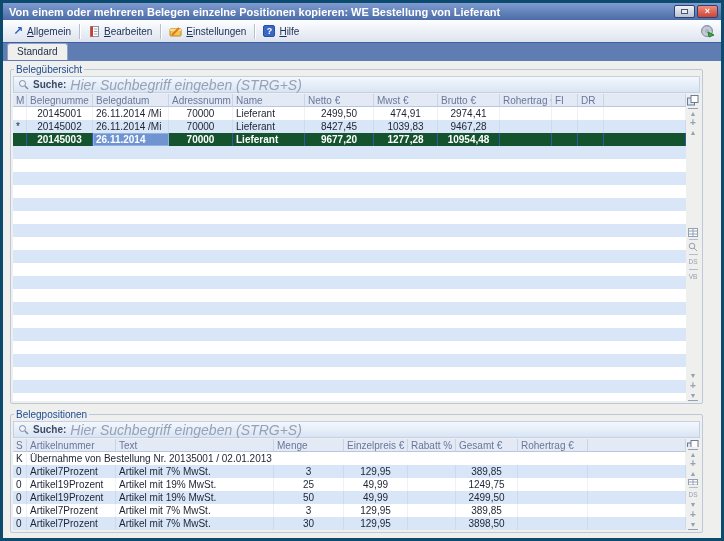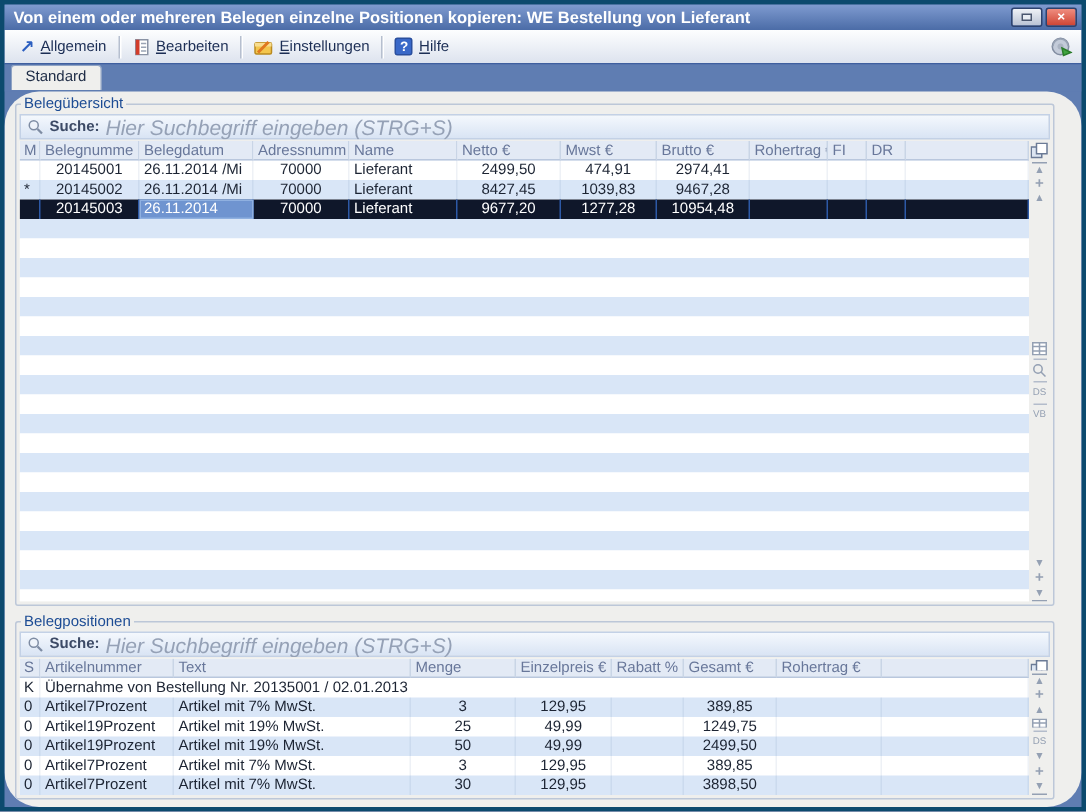--- a/index.html
+++ b/index.html
@@ -21,42 +21,42 @@
   .tsep{width:1px;height:15px;background:#b6bfcf;box-shadow:1px 0 0 #ffffff;margin:0 2px;}
   .spring{flex:1;}
   .arrow-ne{color:#2c5fc0;font-weight:bold;font-size:12px;line-height:12px;}
   .qicon{width:12px;height:12px;background:#3968c8;border:1px solid #2a4f9e;border-radius:2px;color:#fff;font-size:9px;font-weight:bold;display:flex;align-items:center;justify-content:center;}
 
   
   .tabrow{height:18px;flex:0 0 18px;display:flex;padding-left:4px;background:#5f7db2;}
   .tab{background:#efefed;border:1px solid #8fa3c4;border-bottom:none;border-radius:3px 3px 0 0;font-size:10px;color:#1d2b45;padding:2px 9px 1px 9px;height:17px;}
 
   
-  .content{flex:1;background:#efefed;display:flex;flex-direction:column;gap:5px;padding:3px 18px 5px 7px;overflow:hidden;border-radius:23px;}
+  .content{flex:1;background:#efefed;display:flex;flex-direction:column;gap:5px;padding:3px 18px 5px 7px;overflow:hidden;}
   fieldset{margin:0;border:1px solid #bcc7d8;border-radius:2px;padding:1px 2px 2px 2px;display:flex;flex-direction:column;overflow:hidden;background:#efefed;}
   fieldset.top{flex:1;}
   fieldset.bottom{flex:0 0 124px;}
   legend{font-size:10px;color:#1d4c94;padding:0 2px;margin-left:1px;}
 
   .searchbar{height:17px;flex:0 0 17px;display:flex;align-items:center;gap:4px;background:linear-gradient(#f4f8fd,#d9e4f4);border:1px solid #c3d1e6;padding:0 4px;}
   .searchbar .slabel{font-size:10px;font-weight:bold;color:#3c4a66;}
   .searchinput{flex:1;border:none;outline:none;background:transparent;font-size:14px;color:#333;padding:0;}
   .searchinput::placeholder{color:#95a1b6;font-style:italic;}
 
   .gridwrap{flex:1;display:flex;overflow:hidden;margin-top:1px;}
   .grid{flex:1;overflow:hidden;background:#ffffff;}
   .row{display:grid;height:13px;line-height:13px;}
   .g1 .row{grid-template-columns:14px 66px 76px 64px 72px 69px 64px 62px 52px 26px 26px minmax(0,1fr);}
   .g2 .row{grid-template-columns:14px 89px 158px 70px 64px 48px 62px 70px minmax(0,1fr);}
   .cell{font-size:10px;padding:0 3px;white-space:nowrap;overflow:hidden;color:#1c2433;border-right:1px solid rgba(90,120,170,0.10);}
   .num{text-align:center;}
   .hdr .cell{background:#e3eaf5;color:#68779a;border-right:1px solid #c9d5e6;border-bottom:1px solid #b9c7dd;}
   .row.alt{background:#d9e6f7;}
   .row.even{background:#ffffff;}
-  .row.selected{background:#0f172a;}
+  .row.selected{background:#14532d;font-weight:bold;}
   .row.selected .cell{color:#ffffff;border-right:1px solid #2d59a6;}
   .cell.focused-cell{background:#6f94d0;color:#fdeecb;outline:1px solid #8fb0e0;outline-offset:-1px;}
   .span-row .cell[data-field="text"]{grid-column:2 / -1;}
 
   
   .strip{flex:0 0 14px;display:flex;flex-direction:column;align-items:center;background:#efefed;padding-top:0;}
   .chooser{margin:1px 0 2px 0;}
   .navg{font-size:7px;color:#94a0b3;height:10px;line-height:10px;text-align:center;width:10px;}
   .navg.plus{font-size:10px;font-weight:bold;}
   .navg.first{border-top:1px solid #94a0b3;}

